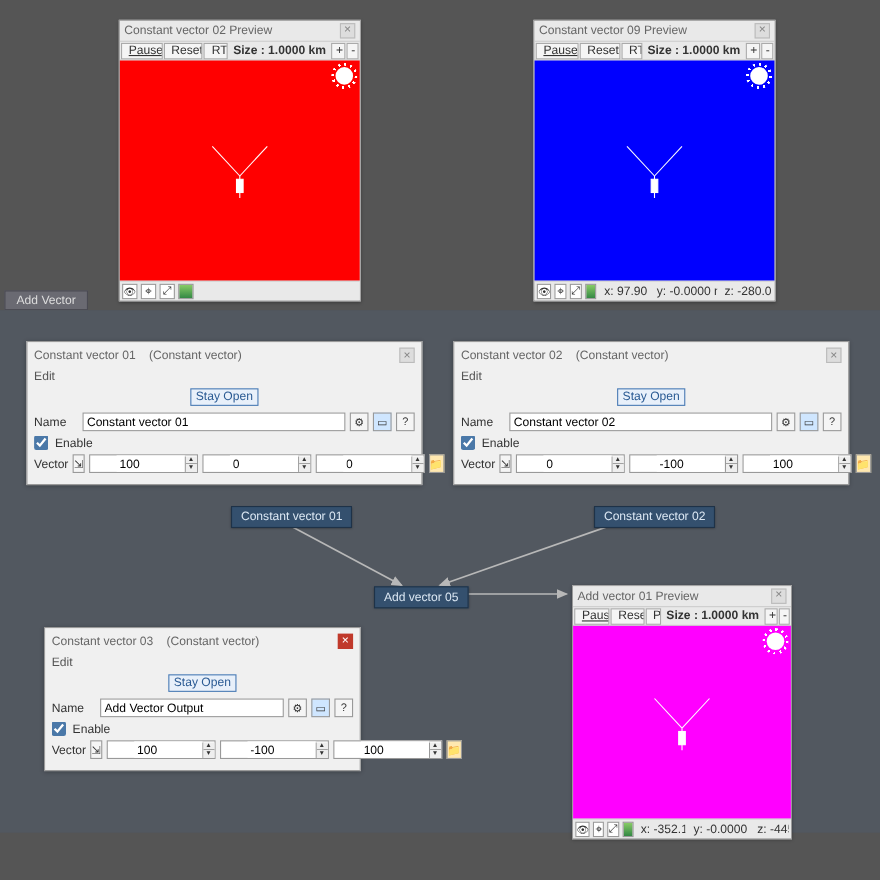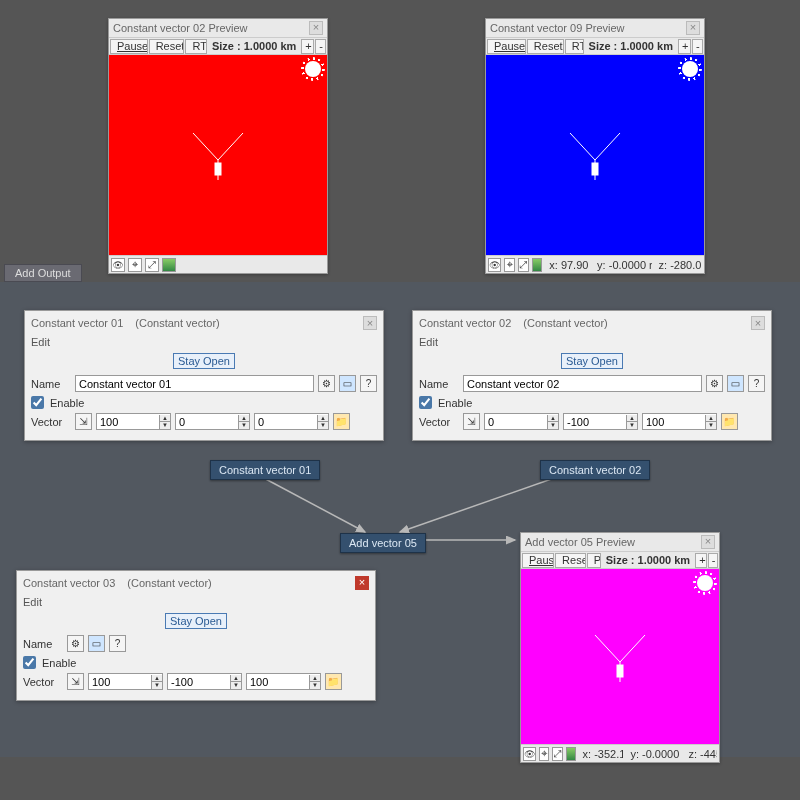--- a/index.html
+++ b/index.html
@@ -40,36 +40,36 @@
   .panel .edit{ color:#555; margin-bottom:4px; padding:1px 0;}
   .panel .stayrow{ display:flex; justify-content:center; margin-bottom:6px;}
   .panel .stay{ border:1px solid #4a7ab3; color:#2a5a93; padding:1px 4px; background:#e8f0fa;}
   .row{ display:flex; align-items:center; gap:4px; margin-bottom:4px;}
   .lbl{ width:40px; color:#333;}
   input[type=text]{ border:1px solid #999; padding:2px 3px; height:17px; background:#fff;}
   .name-input{ flex:1; }
   .sq{ width:17px; height:17px; border:1px solid #999; background:#f5f5f5; display:inline-flex; align-items:center; justify-content:center; font-size:10px;}
   .sq.blue{background:#cfe6ff;}
   input[type=checkbox]{ margin:0 2px 0 0; accent-color:#4a78a8;}
-  .spin{ display:flex; align-items:center; border:1px solid #999; height:17px; background:#fff;}
+  .spin{ display:flex; align-items:center; border:1px solid #999; height:17px; background:#fff;padding-left:24px;}
   .spin input{ border:none; padding:0 3px; width:62px; height:15px; outline:none;}
   .spin .ar{ width:11px; display:flex; flex-direction:column; border-left:1px solid #999;}
   .spin .ar span{ height:7px; font-size:6px; text-align:center; line-height:7px; background:#eee; border-bottom:1px solid #999;}
   .spin .ar span:last-child{border-bottom:none;}
   .sq.y{background:#ffe8b0;}
 
   
   .node{ position:absolute; background:#34506e; color:#dbe7f3; border:1px solid #1e3248; padding:3px 8px; box-shadow:0 1px 2px rgba(0,0,0,.4);}
   svg.links{ position:absolute; left:0; top:0; pointer-events:none; }
   .arrowhead{ fill:#b8b8b8; }
 </style>
 </head>
 <body>
 
-<div class="tab-label">Add Output</div>
+<div class="tab-label">Add Vector</div>
 <div class="main-bg"></div>
 
 <div class="preview" style="left:108px; top:18px;">
   <div class="tbar">
       <span class="title">Constant vector 02 Preview</span>
       <span class="x">×</span>
     </div>
   <div class="toolbar">
     <span class="btn"><u>Pause</u></span>
     <span class="btn">Reset</span>
@@ -131,21 +131,21 @@
     <span class="icon expand"></span>
     <span class="icon paint"></span>
     <span class="coord">x: 97.90 m</span>
     <span class="coord">y: -0.0000 mm</span>
     <span class="coord">z: -280.0 m</span>
   </div>
 </div>
 
 <div class="preview" style="left:520px; top:532px; width:200px;">
   <div class="tbar">
-      <span class="title">Add vector 05 Preview</span>
+      <span class="title">Add vector 01 Preview</span>
       <span class="x">×</span>
     </div>
   <div class="toolbar">
     <span class="btn"><u>Pause</u></span>
     <span class="btn">Reset</span>
     <span class="btn" style="width:14px">P</span>
     <span class="size-lbl">Size : 1.0000 km</span>
     <span class="btn sm">+</span>
     <span class="btn sm">-</span>
   </div>
@@ -268,34 +268,35 @@
         <input value="100" style="">
         <span class="ar">
           <span>▲</span>
           <span>▼</span>
         </span>
       </span>
     <span class="sq y">📁</span>
   </div>
 </div>
 
-<div class="panel" style="left:16px; top:570px; width:360px;">
+<div class="panel" style="left:40px; top:570px; width:288px;">
   <div class="header">
       <span class="names">
         <span>Constant vector 03</span>
         <span>(Constant vector)</span>
       </span>
       <span class="close">×</span>
     </div>
   <div class="edit">Edit</div>
   <div class="stayrow">
       <span class="stay">Stay Open</span>
     </div>
   <div class="row">
     <span class="lbl">Name</span>
+    <input type="text" class="name-input" value="Add Vector Output" style="">
     <span class="sq">⚙</span>
     <span class="sq blue">▭</span>
     <span class="sq">?</span>
   </div>
   <div class="row">
       <input type="checkbox" checked="" style="">
       <span>Enable</span>
     </div>
   <div class="row">
     <span class="lbl">Vector</span>

